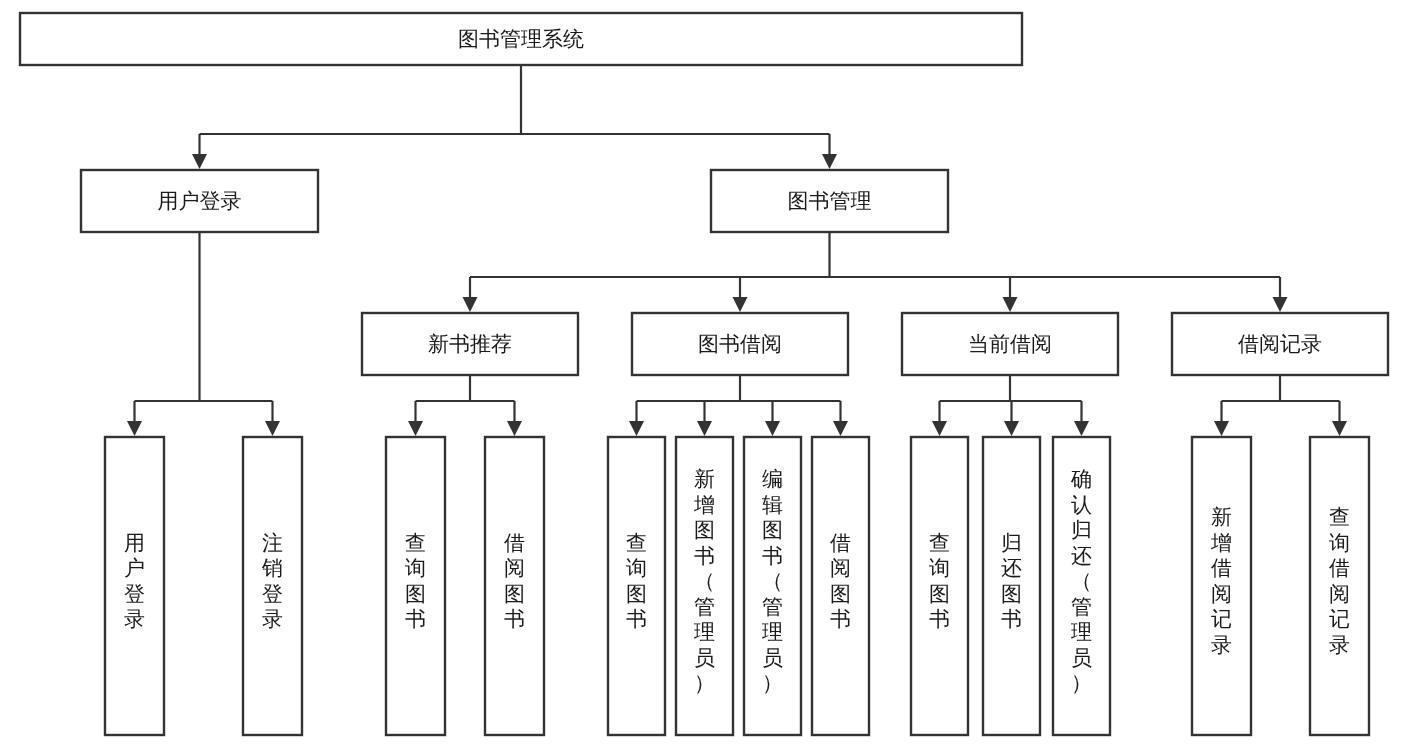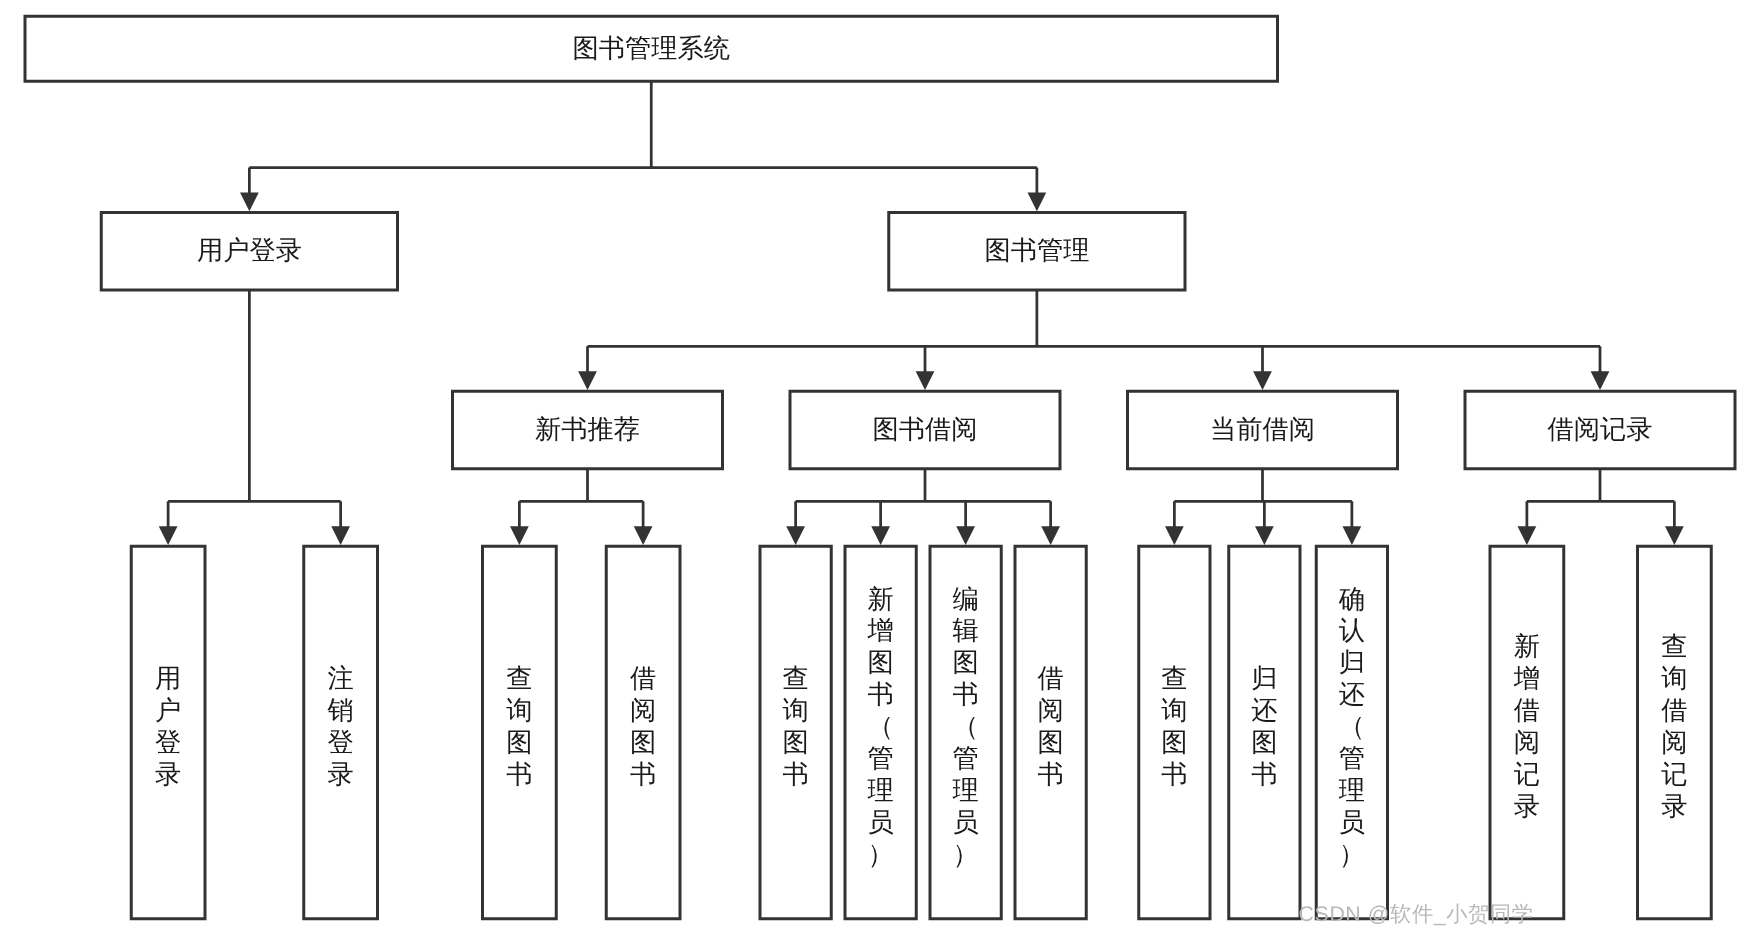--- a/index.html
+++ b/index.html
@@ -203,14 +203,13 @@
         <g>
           <rect x="1192" y="437" width="59" height="298" class="node-box"></rect>
           <text x="1221.5" y="524.25" class="leaf-label"><tspan x="1221.5" dy="0">新</tspan><tspan x="1221.5" dy="25.5">增</tspan><tspan x="1221.5" dy="25.5">借</tspan><tspan x="1221.5" dy="25.5">阅</tspan><tspan x="1221.5" dy="25.5">记</tspan><tspan x="1221.5" dy="25.5">录</tspan></text>
         </g>
         <g>
           <rect x="1310" y="437" width="59" height="298" class="node-box"></rect>
           <text x="1339.5" y="524.25" class="leaf-label"><tspan x="1339.5" dy="0">查</tspan><tspan x="1339.5" dy="25.5">询</tspan><tspan x="1339.5" dy="25.5">借</tspan><tspan x="1339.5" dy="25.5">阅</tspan><tspan x="1339.5" dy="25.5">记</tspan><tspan x="1339.5" dy="25.5">录</tspan></text>
         </g>
       </g>
   </svg>
-  <div class="watermark-text">CSDN @软件_小贺同学</div>
 </div>
 
 </body></html>

